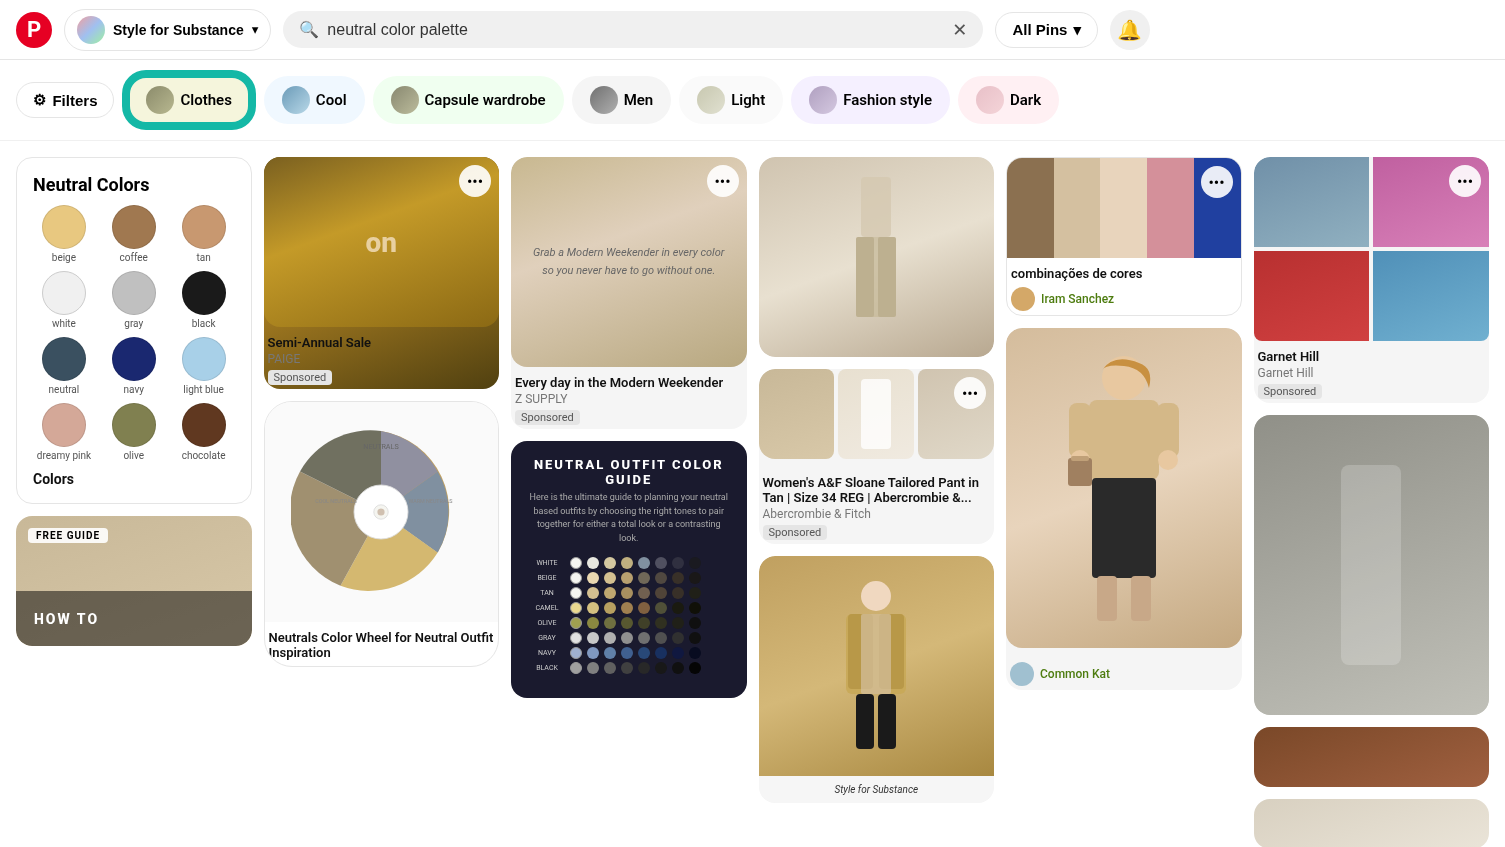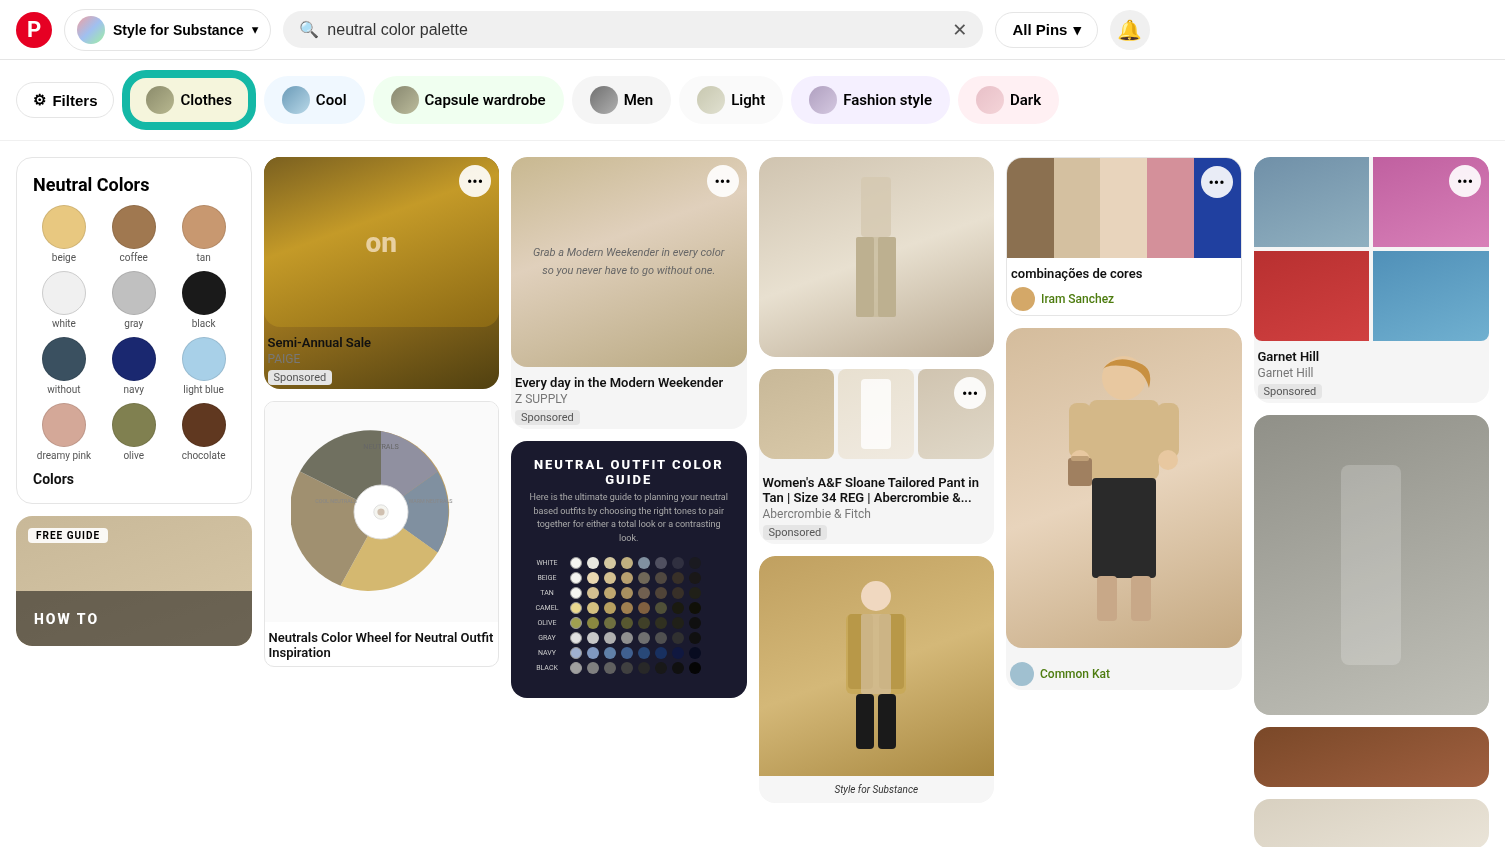--- a/index.html
+++ b/index.html
@@ -262,21 +262,21 @@
       margin-top: 8px;
       font-size: 13px;
       font-weight: 600;
       color: #111;
     }
 
     
     .color-wheel-card {
       background: #fff;
       border: 1px solid #e5e5e5;
-      border-radius: 10px;
+      border-radius: 28px;
       overflow: hidden;
     }
     .color-wheel-img {
       width: 100%;
       height: 220px;
       display: flex;
       align-items: center;
       justify-content: center;
       background: #fafafa;
     }
@@ -430,21 +430,21 @@
       <div class="color-swatch-item">
         <div class="color-swatch" style="background:#C0C0C0;"></div>
         <span class="swatch-label">gray</span>
       </div>
       <div class="color-swatch-item">
         <div class="color-swatch" style="background:#1A1A1A;"></div>
         <span class="swatch-label">black</span>
       </div>
       <div class="color-swatch-item">
         <div class="color-swatch" style="background:#3A5060;"></div>
-        <span class="swatch-label">without</span>
+        <span class="swatch-label">neutral</span>
       </div>
       <div class="color-swatch-item">
         <div class="color-swatch" style="background:#1A2870;"></div>
         <span class="swatch-label">navy</span>
       </div>
       <div class="color-swatch-item">
         <div class="color-swatch" style="background:#A8D0E8;"></div>
         <span class="swatch-label">light blue</span>
       </div>
       <div class="color-swatch-item">

